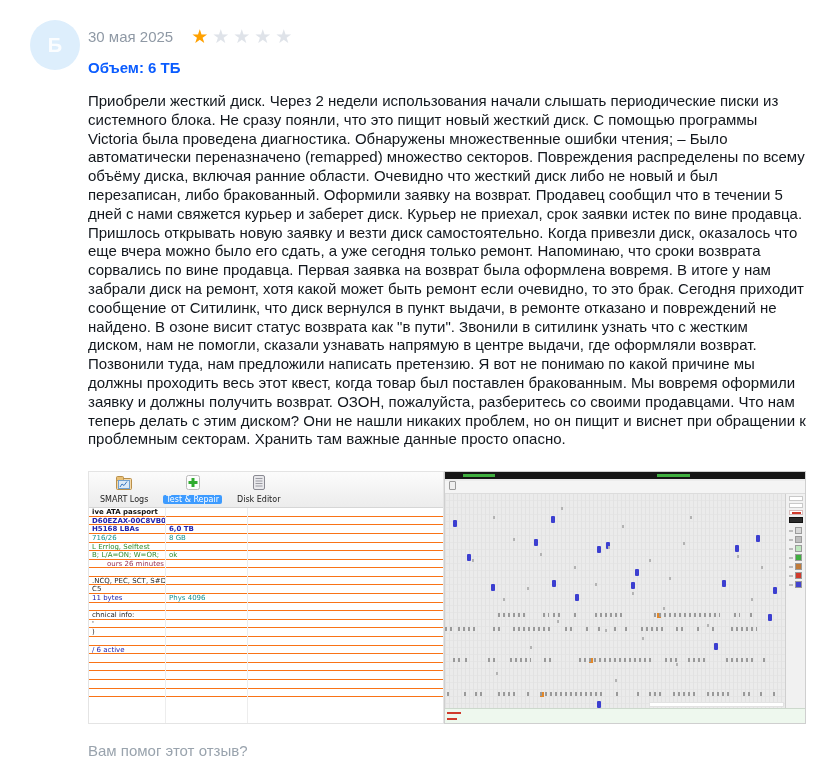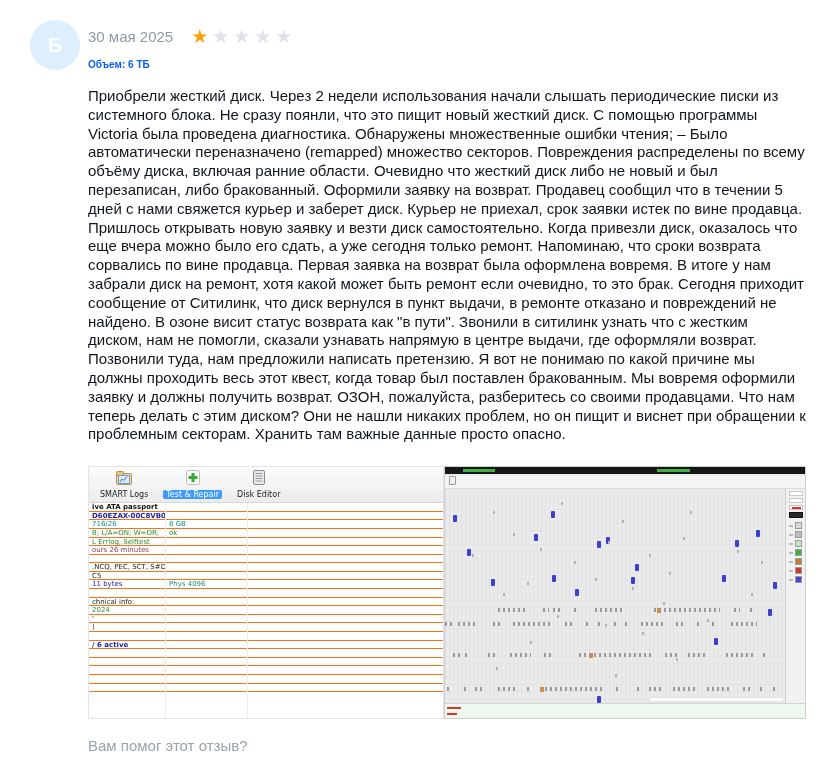--- a/index.html
+++ b/index.html
@@ -13,21 +13,21 @@
   .avatar { width: 50px; height: 50px; border-radius: 50%; background: #ddeefc;
             color: #fbfdff; font-weight: 700; font-size: 20px;
             display: flex; align-items: center; justify-content: center; flex: none; }
   .head-col { flex: 1; margin-left: 8px; min-width: 0; }
   .head-row { display: flex; align-items: center; padding-top: 7px; }
   .author { font-size: 17px; font-weight: 700; color: #0a1119; flex: 1; }
   .date { color: #8f99a5; font-size: 15px; margin-right: 18px; }
   .stars { display: flex; gap: 4px; }
   .star { font-size: 19px; line-height: 1; color: #dfe3e9; }
   .star.filled { color: #ffa100; }
-  .variant { display: inline-block; margin-top: 13px; color: #0a5cff; font-size: 10px;
+  .variant { display: inline-block; margin-top: 13px; color: #0a5cff; font-size: 15px;
              font-weight: 600; text-decoration: none; cursor: pointer; }
 
   
   .body-col { margin-left: 58px; width: 718px; }
   .review-text { margin-top: 15px; font-size: 15px; line-height: 18.8px; color: #12171d; }
 
   
   .attachments { display: flex; margin-top: 22px; }
 
   
@@ -146,33 +146,37 @@
         <div class="ptable">
             <div class="prow">
               <span class="pl" style="color: rgb(17, 17, 17); font-weight: 700;">ive ATA passport</span>
               <span class="pv"></span>
             </div>
             <div class="prow">
               <span class="pl" style="color: rgb(34, 34, 170); font-weight: 700;">D60EZAX-00C8VB0</span>
               <span class="pv"></span>
             </div>
             <div class="prow">
+              <span class="pl" style="color: rgb(34, 34, 170); font-weight: 700;">H5168 LBAs</span>
+              <span class="pv" style="color: rgb(34, 34, 170); font-weight: 700;">6,0 TB</span>
+            </div>
+            <div class="prow">
               <span class="pl" style="color: rgb(20, 143, 143);">716/26</span>
               <span class="pv" style="color: rgb(20, 143, 143);">8 GB</span>
             </div>
             <div class="prow">
+              <span class="pl" style="color: rgb(46, 139, 46);">L Errlog, Selftest</span>
+              <span class="pv"></span>
+            </div>
+            <div class="prow">
               <span class="pl" style="color: rgb(46, 139, 46);">B; L/A=ON; W=OR;</span>
               <span class="pv" style="color: rgb(46, 139, 46);">ok</span>
             </div>
             <div class="prow">
-              <span class="pl" style="color: rgb(46, 139, 46);">L Errlog, Selftest</span>
-              <span class="pv"></span>
-            </div>
-            <div class="prow">
-              <span class="pl" style="color: rgb(153, 51, 85);">ours 26 minutes</span>
+              <span class="pl" style="color: rgb(153, 51, 85); margin-left: 15px;">ours 26 minutes</span>
               <span class="pv"></span>
             </div>
             <div class="prow">
               <span class="pl"></span>
               <span class="pv"></span>
             </div>
             <div class="prow">
               <span class="pl" style="color: rgb(34, 34, 34);">.NCQ, PEC, SCT, S#DLH, ...</span>
               <span class="pv"></span>
             </div>
@@ -186,37 +190,33 @@
             </div>
             <div class="prow">
               <span class="pl"></span>
               <span class="pv"></span>
             </div>
             <div class="prow">
               <span class="pl" style="color: rgb(34, 34, 34);">chnical info:</span>
               <span class="pv"></span>
             </div>
             <div class="prow">
-              <span class="pl" style="color: rgb(46, 139, 46);">2024</span>
-              <span class="pv"></span>
-            </div>
-            <div class="prow">
               <span class="pl" style="color: rgb(34, 34, 34);">'</span>
               <span class="pv"></span>
             </div>
             <div class="prow">
               <span class="pl" style="color: rgb(34, 34, 34);">)</span>
               <span class="pv"></span>
             </div>
             <div class="prow">
               <span class="pl"></span>
               <span class="pv"></span>
             </div>
             <div class="prow">
-              <span class="pl" style="color: rgb(34, 34, 170); font-weight: 700;">/ 6 active</span>
+              <span class="pl" style="color: rgb(34, 34, 170); font-weight: 400;">/ 6 active</span>
               <span class="pv"></span>
             </div>
             <div class="prow">
               <span class="pl"></span>
               <span class="pv"></span>
             </div>
             <div class="prow">
               <span class="pl"></span>
               <span class="pv"></span>
             </div>

